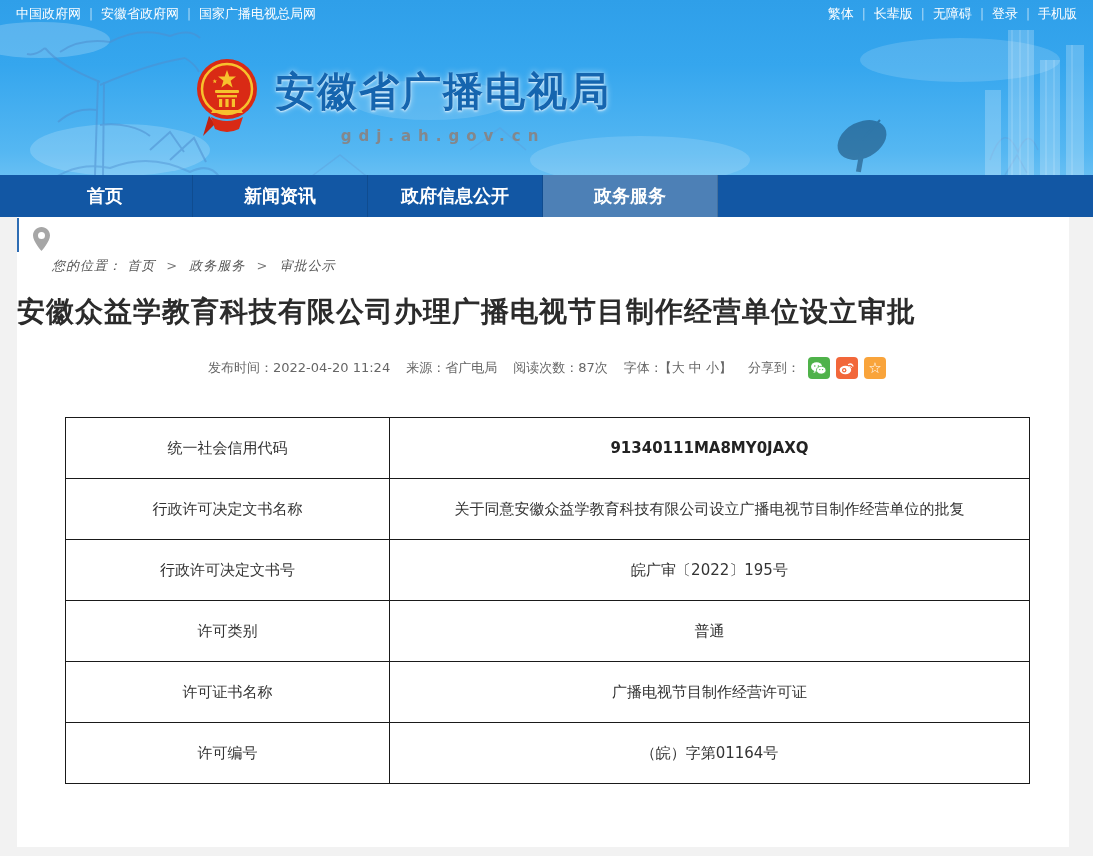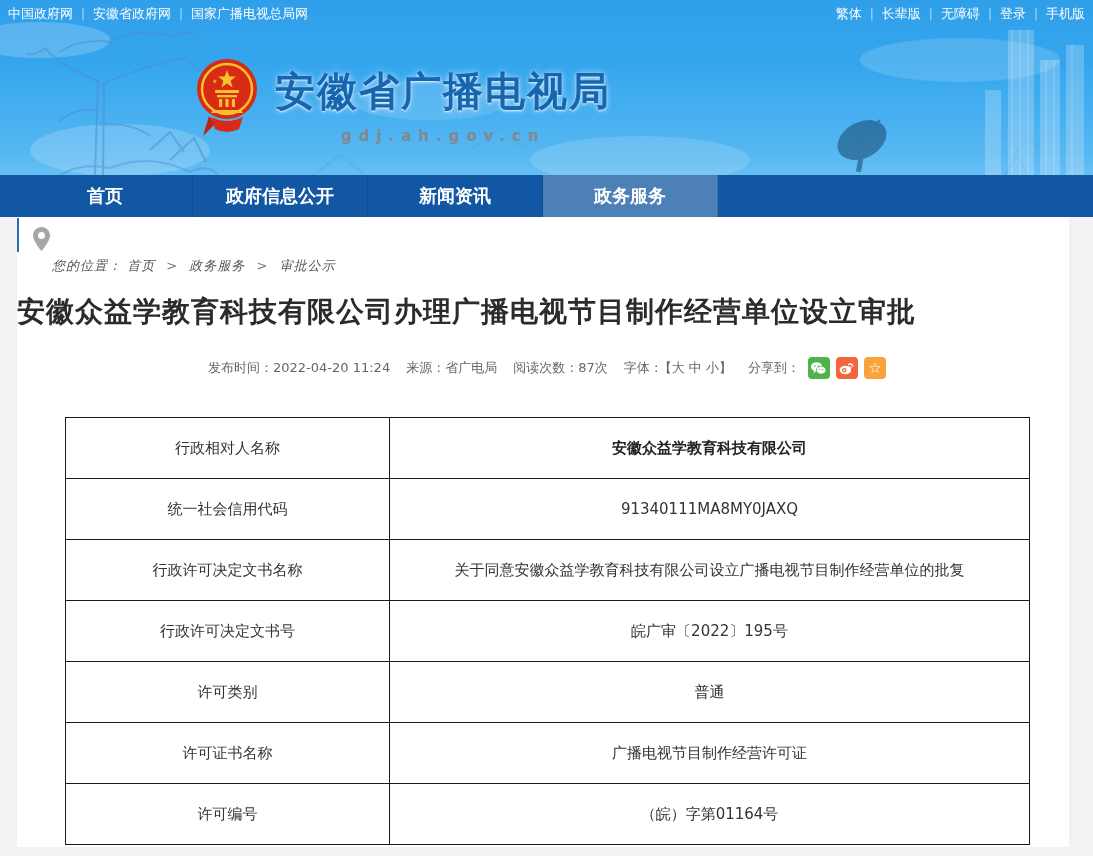--- a/index.html
+++ b/index.html
@@ -11,21 +11,21 @@
   }
   
   .sky {
     position:absolute; left:0; top:0; width:1093px; height:217px;
     background:linear-gradient(180deg,#2f9fe9 0%, #35a6ee 30%, #55b7f2 70%, #86cdf6 100%);
     overflow:hidden;
   }
   .topbar {
     position:absolute; left:0; top:0; width:1093px; height:28px;
     display:flex; justify-content:space-between; align-items:center;
-    padding:0 8px; z-index:5;gap:11px;
+    padding:0 16px; z-index:5;gap:11px;
   }
   .topbar a { color:#ffffff; font-size:13px; text-decoration:none; cursor:pointer; }
   .topbar .sep { color:rgba(255,255,255,.6); font-size:12px; margin:0 8px; }
   .toplinks { display:flex; align-items:center; }
 
   .deco { position:absolute; left:0; top:0; width:1093px; height:217px; z-index:1; }
 
   
   .logo-wrap { position:absolute; left:195px; top:58px; display:flex; z-index:4; }
   .emblem { width:64px; height:80px; margin-right:16px; }
@@ -206,22 +206,22 @@
       <div class="site-name" data-interactable="true">安徽省广播电视局</div>
       <div class="site-url" data-interactable="false">gdj.ah.gov.cn</div>
     </div>
   </div>
 
 </div>
 
 <div class="nav" data-interactable="false">
   <ul>
     <li data-interactable="true">首页</li>
+    <li data-interactable="true">新闻资讯</li>
     <li data-interactable="true">政府信息公开</li>
-    <li data-interactable="true">新闻资讯</li>
     <li class="active" data-interactable="true">政务服务</li>
   </ul>
 </div>
 
 <div class="content" data-interactable="false">
   <div class="accent" data-interactable="false"></div>
 
   <svg class="pin" data-interactable="false" viewBox="0 0 17 24">
     <path d="M8.5 0 C3.8 0 0 3.8 0 8.5 C0 14.5 8.5 24 8.5 24 S17 14.5 17 8.5 C17 3.8 13.2 0 8.5 0 Z M8.5 12 a3.5 3.5 0 1 1 0-7 a3.5 3.5 0 0 1 0 7 Z" fill="#a6a6a6"></path>
   </svg>
@@ -265,24 +265,20 @@
       </svg>
     </span>
     <span class="share-ico" style="background:#f9a43b" data-interactable="true">
       <span class="share-star" data-interactable="false">☆</span>
     </span>
   </div>
 
   <table class="lic-table" data-interactable="false">
     <tbody>
       <tr>
-        <td class="lbl" data-interactable="false">行政相对人名称</td>
-        <td class="val" data-interactable="false">安徽众益学教育科技有限公司</td>
-      </tr>
-      <tr>
         <td class="lbl" data-interactable="false">统一社会信用代码</td>
         <td class="val" data-interactable="false">91340111MA8MY0JAXQ</td>
       </tr>
       <tr>
         <td class="lbl" data-interactable="false">行政许可决定文书名称</td>
         <td class="val" data-interactable="false">关于同意安徽众益学教育科技有限公司设立广播电视节目制作经营单位的批复</td>
       </tr>
       <tr>
         <td class="lbl" data-interactable="false">行政许可决定文书号</td>
         <td class="val" data-interactable="false">皖广审〔2022〕195号</td>

